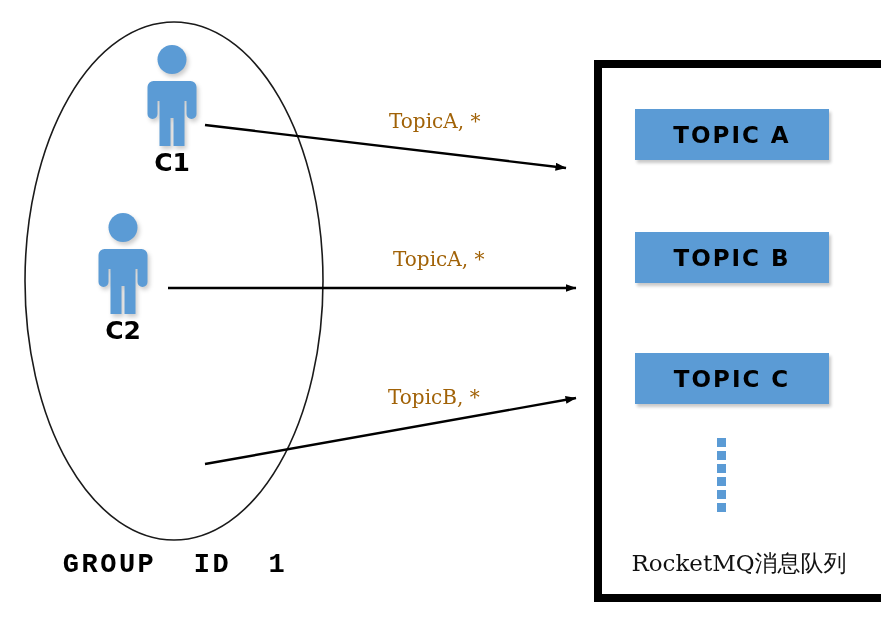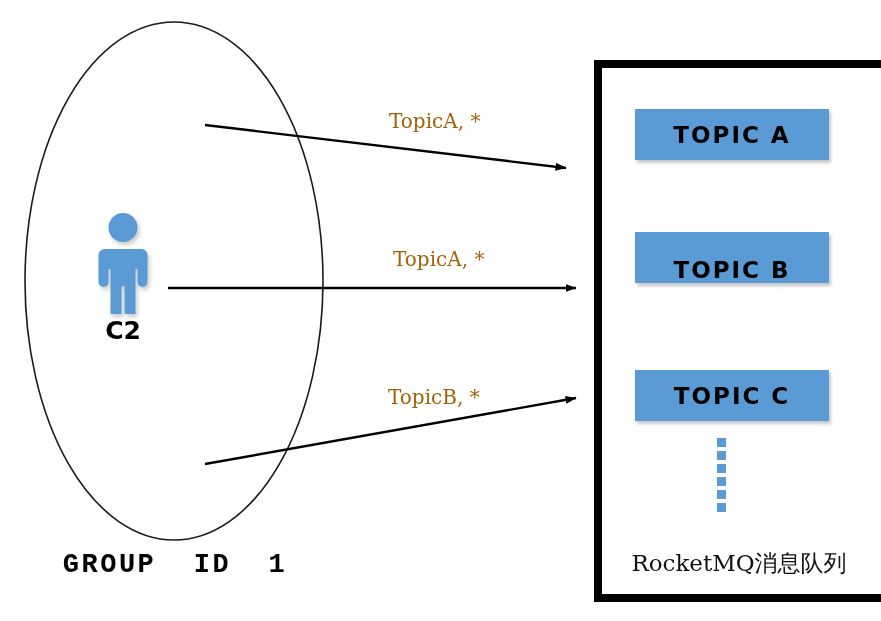--- a/index.html
+++ b/index.html
@@ -106,22 +106,22 @@
   }
   .topic-text {
     font-family: "DejaVu Sans", sans-serif;
     font-weight: bold;
     font-size: 23px;
     letter-spacing: 2px;
     color: #000000;
     white-space: pre;
   }
   #topic-box-0 { top: 41px; }
-  #topic-box-1 { top: 164px; align-items: flex-end; }
-  #topic-box-2 { top: 302px; }
+  #topic-box-1 { top: 164px; }
+  #topic-box-2 { top: 285px; }
 
   #ellipsis-dots {
     position: absolute;
     left: 115px;
     top: 370px;
     width: 12px;
     display: flex;
     flex-direction: column;
     gap: 4px;
   }
@@ -157,20 +157,29 @@
 
     <ellipse cx="174" cy="281" rx="149" ry="259" fill="none" stroke="#1a1a1a" stroke-width="1.6"></ellipse>
 
     <line x1="205" y1="125" x2="566" y2="168" stroke="#000000" stroke-width="2.4" marker-end="url(#arrowhead)"></line>
 
     <line x1="168" y1="288" x2="576" y2="288" stroke="#000000" stroke-width="2.4" marker-end="url(#arrowhead)"></line>
 
     <line x1="205" y1="464" x2="576" y2="398" stroke="#000000" stroke-width="2.4" marker-end="url(#arrowhead)"></line>
   </svg>
 
+  <div class="consumer" id="consumer-c1">
+    <div class="figure">
+      <svg class="fig-svg" viewBox="0 0 64 104" xmlns="http://www.w3.org/2000/svg">
+        <circle cx="32" cy="15.5" r="14.5" fill="#5B9BD5"></circle>
+        <path d="M13.5,37 h37 a6,6 0 0 1 6,6 v27 a5,5 0 0 1 -10,0 v-13 h-2 v45 h-11 v-28 h-3 v28 h-11 v-45 h-2 v13 a5,5 0 0 1 -10,0 v-27 a6,6 0 0 1 6,-6 z" fill="#5B9BD5"></path>
+      </svg>
+    </div>
+    <div class="consumer-label">C1</div>
+  </div>
 
   <div class="consumer" id="consumer-c2">
     <div class="figure">
       <svg class="fig-svg" viewBox="0 0 64 104" xmlns="http://www.w3.org/2000/svg">
         <circle cx="32" cy="15.5" r="14.5" fill="#5B9BD5"></circle>
         <path d="M13.5,37 h37 a6,6 0 0 1 6,6 v27 a5,5 0 0 1 -10,0 v-13 h-2 v45 h-11 v-28 h-3 v28 h-11 v-45 h-2 v13 a5,5 0 0 1 -10,0 v-27 a6,6 0 0 1 6,-6 z" fill="#5B9BD5"></path>
       </svg>
     </div>
     <div class="consumer-label">C2</div>
   </div>

